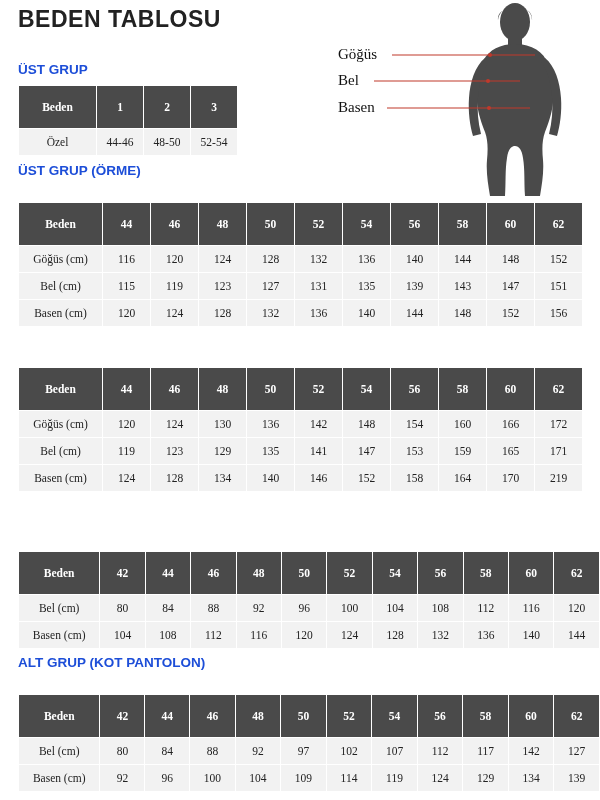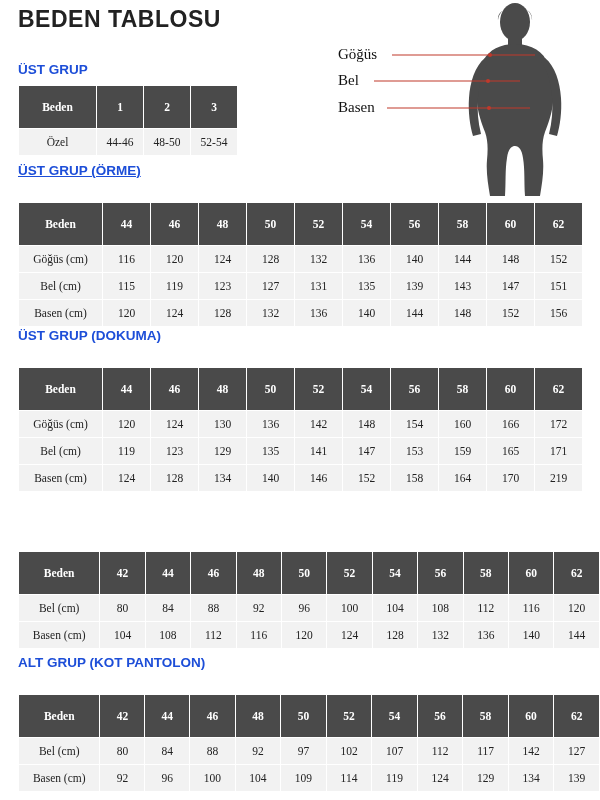--- a/index.html
+++ b/index.html
@@ -56,21 +56,21 @@
   table.sz thead th.rowlabel {
     text-align: center;
   }
   
   .t-top { position: absolute; left: 18px; top: 85px; }
   .t-top thead th:first-child { width: 78px; }
   .t-top thead th { width: 47px; }
   .t-top tbody td:first-child { width: 78px; }
 
   .h-top   { position: absolute; left: 18px; top: 62px; }
-  .h-orme  { position: absolute; left: 18px; top: 163px; text-decoration: underline; }
+  .h-orme  { position: absolute; left: 18px; top: 163px; }
   .h-dokuma{ position: absolute; left: 18px; top: 328px; }
   .h-kumas { position: absolute; left: 18px; top: 512px; }
   .h-kot   { position: absolute; left: 18px; top: 655px; text-align: right; }
 
   .t-orme   { position: absolute; left: 18px; top: 202px; }
   .t-dokuma { position: absolute; left: 18px; top: 367px; }
   .t-kumas  { position: absolute; left: 18px; top: 551px; }
   .t-kot    { position: absolute; left: 18px; top: 694px; }
 
   .wide thead th:first-child { width: 84px; }
@@ -230,21 +230,20 @@
         <td>136</td>
         <td>140</td>
         <td>144</td>
         <td>148</td>
         <td>152</td>
         <td>156</td>
       </tr>
     </tbody>
   </table>
 
-  <div class="section-head h-dokuma">ÜST GRUP (DOKUMA)</div>
   <table class="sz wide t-dokuma">
     <thead>
       <tr>
         <th class="rowlabel">Beden</th>
         <th>44</th>
         <th>46</th>
         <th>48</th>
         <th>50</th>
         <th>52</th>
         <th>54</th>

